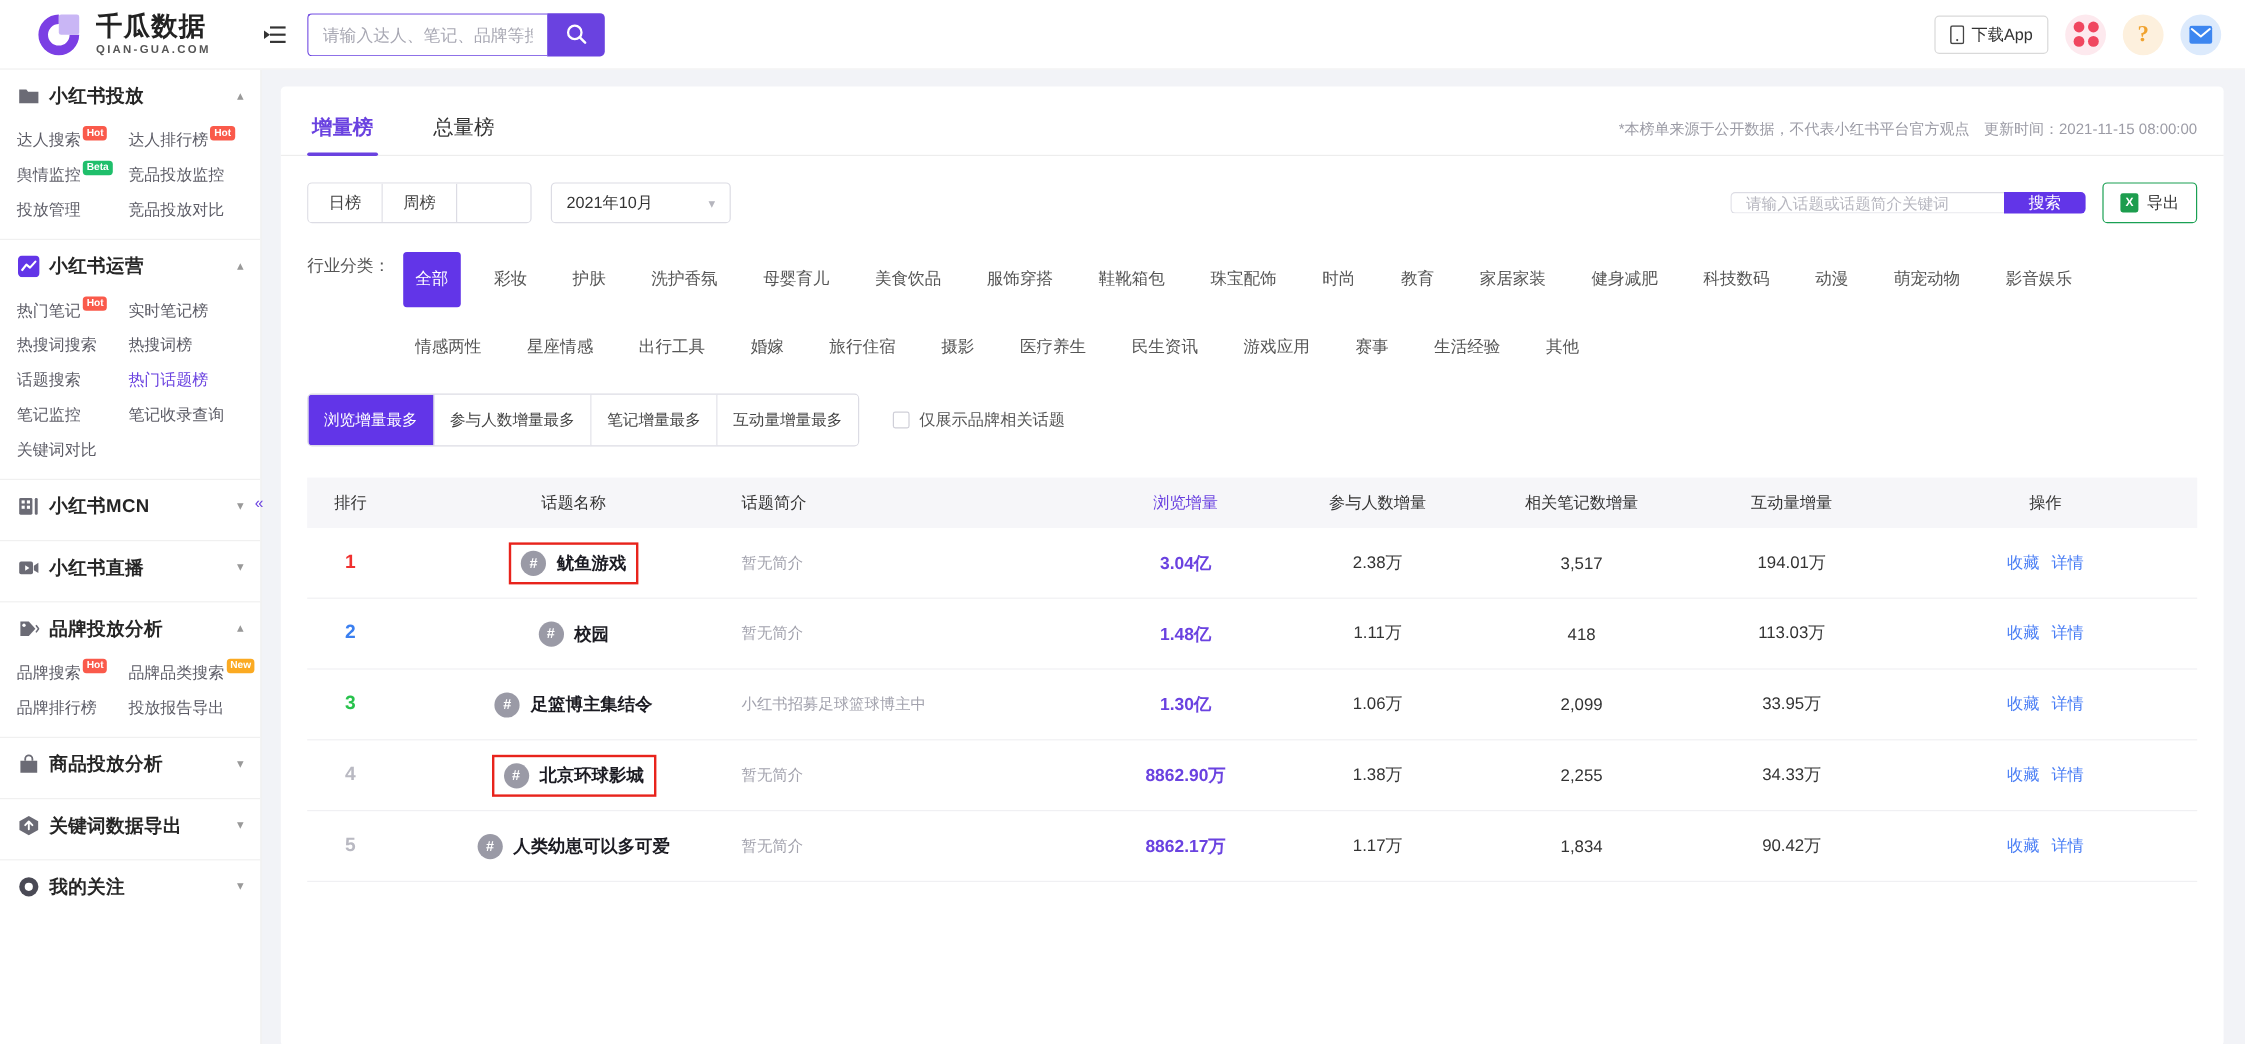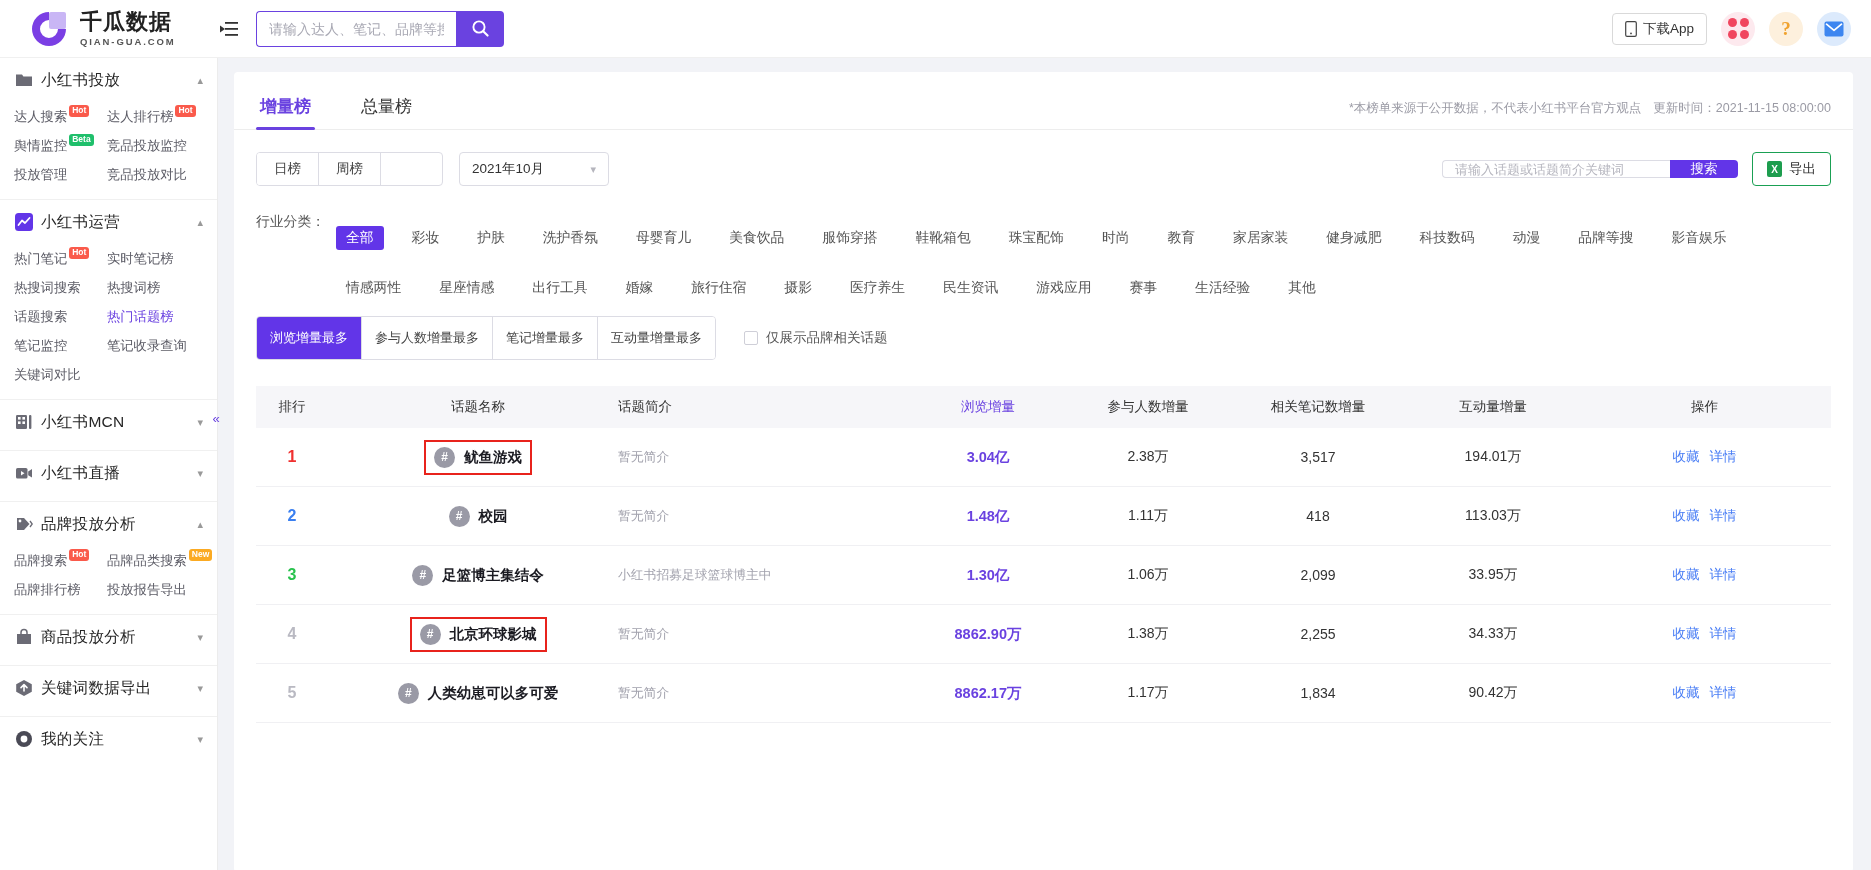--- a/index.html
+++ b/index.html
@@ -61,21 +61,21 @@
   .sidebar {
     width: 218px; flex: 0 0 218px; background: #fff; overflow: hidden;
     border-right: 1px solid #ececec; position: relative;
   }
   .sgroup { border-bottom: 1px solid #f0f0f0; padding: 0 0 6px 0; }
   .sgroup:last-child { border-bottom: none; }
   .sghead {
     display: flex; align-items: center; height: 44px; padding: 0 14px 0 14px; cursor: pointer;
   }
   .sghead .gicon { width: 19px; height: 19px; margin-right: 8px; flex:0 0 19px; display:flex; align-items:center; justify-content:center;}
-  .sghead .gtitle { font-size: 15.5px; font-weight: 400; color: #262626; letter-spacing: .3px; }
+  .sghead .gtitle { font-size: 15.5px; font-weight: 700; color: #262626; letter-spacing: .3px; }
   .chev { margin-left: auto; color: #999; font-size: 11px; line-height: 1; }
   .sitems { display: flex; flex-wrap: wrap; padding: 0 0 4px 14px; }
   .sitem {
     width: 93px; height: 29px; display: flex; align-items: center; font-size: 13.3px;
     color: #5c5c66; cursor: pointer; position: relative; white-space: nowrap;
   }
   .sitem.active { color: #6a42e0; }
   .badge {
     font-size: 8.5px; color: #fff; border-radius: 3px; padding: 0px 3px 1px 3px;
     margin-left: 2px; position: relative; top: -6px; line-height: 11px; font-weight:700;
@@ -145,21 +145,21 @@
     display: flex; align-items: center; gap: 7px; padding: 0 14px; font-size: 13.5px;
     cursor: pointer; background: #fff;
   }
   .xls { width: 15px; height: 16px; background: #1d9d4e; border-radius: 2px; position: relative;
          color: #fff; font-size: 10px; font-weight: 700; display:flex; align-items:center; justify-content:center; }
 
   .catrow { display: flex; margin-top: 24px; }
   .catlabel { font-size: 13.8px; color: #555; flex: 0 0 auto; padding-top: 3px; white-space: nowrap; }
   .cats { display: flex; flex-wrap: wrap; margin-left: 2px; }
   .cat {
-    font-size: 13.8px; color: #555; padding: 3px 10px; margin: 16px 9px 10px 9px; cursor: pointer;
+    font-size: 13.8px; color: #555; padding: 14px 10px; margin: 0 9px 10px 9px; cursor: pointer;
     border-radius: 3px; white-space: nowrap;
   }
   .cat.active { background: #6235e8; color: #fff; }
 
   .sortrow { display: flex; align-items: center; margin-top: 6px; padding-bottom: 4px; }
   .sortseg { display: flex; border: 1px solid #dcdce4; border-radius: 4px; overflow: hidden; height: 44px; }
   .sseg {
     padding: 0 13px; display: flex; align-items: center; font-size: 13px; color: #444;
     cursor: pointer; border-right: 1px solid #dcdce4; background: #fff;
   }
@@ -497,21 +497,21 @@
               <div class="cat">美食饮品</div>
               <div class="cat">服饰穿搭</div>
               <div class="cat">鞋靴箱包</div>
               <div class="cat">珠宝配饰</div>
               <div class="cat">时尚</div>
               <div class="cat">教育</div>
               <div class="cat">家居家装</div>
               <div class="cat">健身减肥</div>
               <div class="cat">科技数码</div>
               <div class="cat">动漫</div>
-              <div class="cat">品牌等搜</div>
+              <div class="cat">萌宠动物</div>
               <div class="cat">影音娱乐</div>
               <div class="cat">情感两性</div>
               <div class="cat">星座情感</div>
               <div class="cat">出行工具</div>
               <div class="cat">婚嫁</div>
               <div class="cat">旅行住宿</div>
               <div class="cat">摄影</div>
               <div class="cat">医疗养生</div>
               <div class="cat">民生资讯</div>
               <div class="cat">游戏应用</div>

